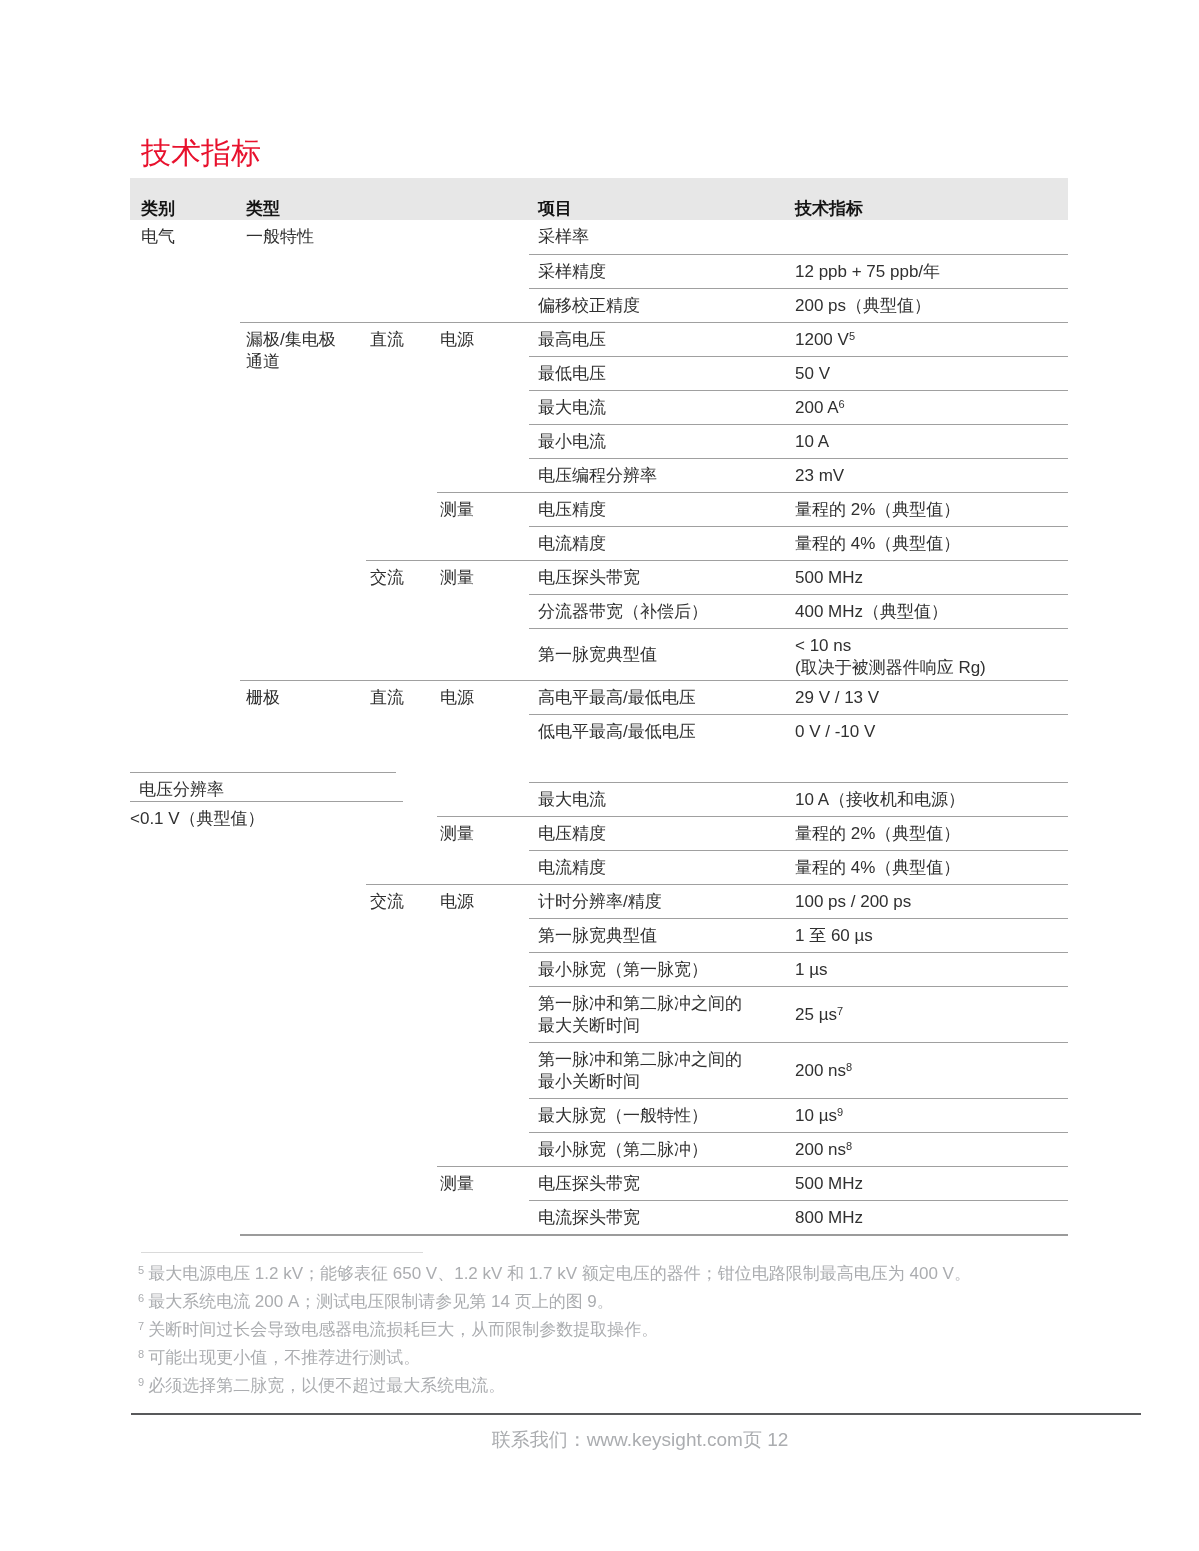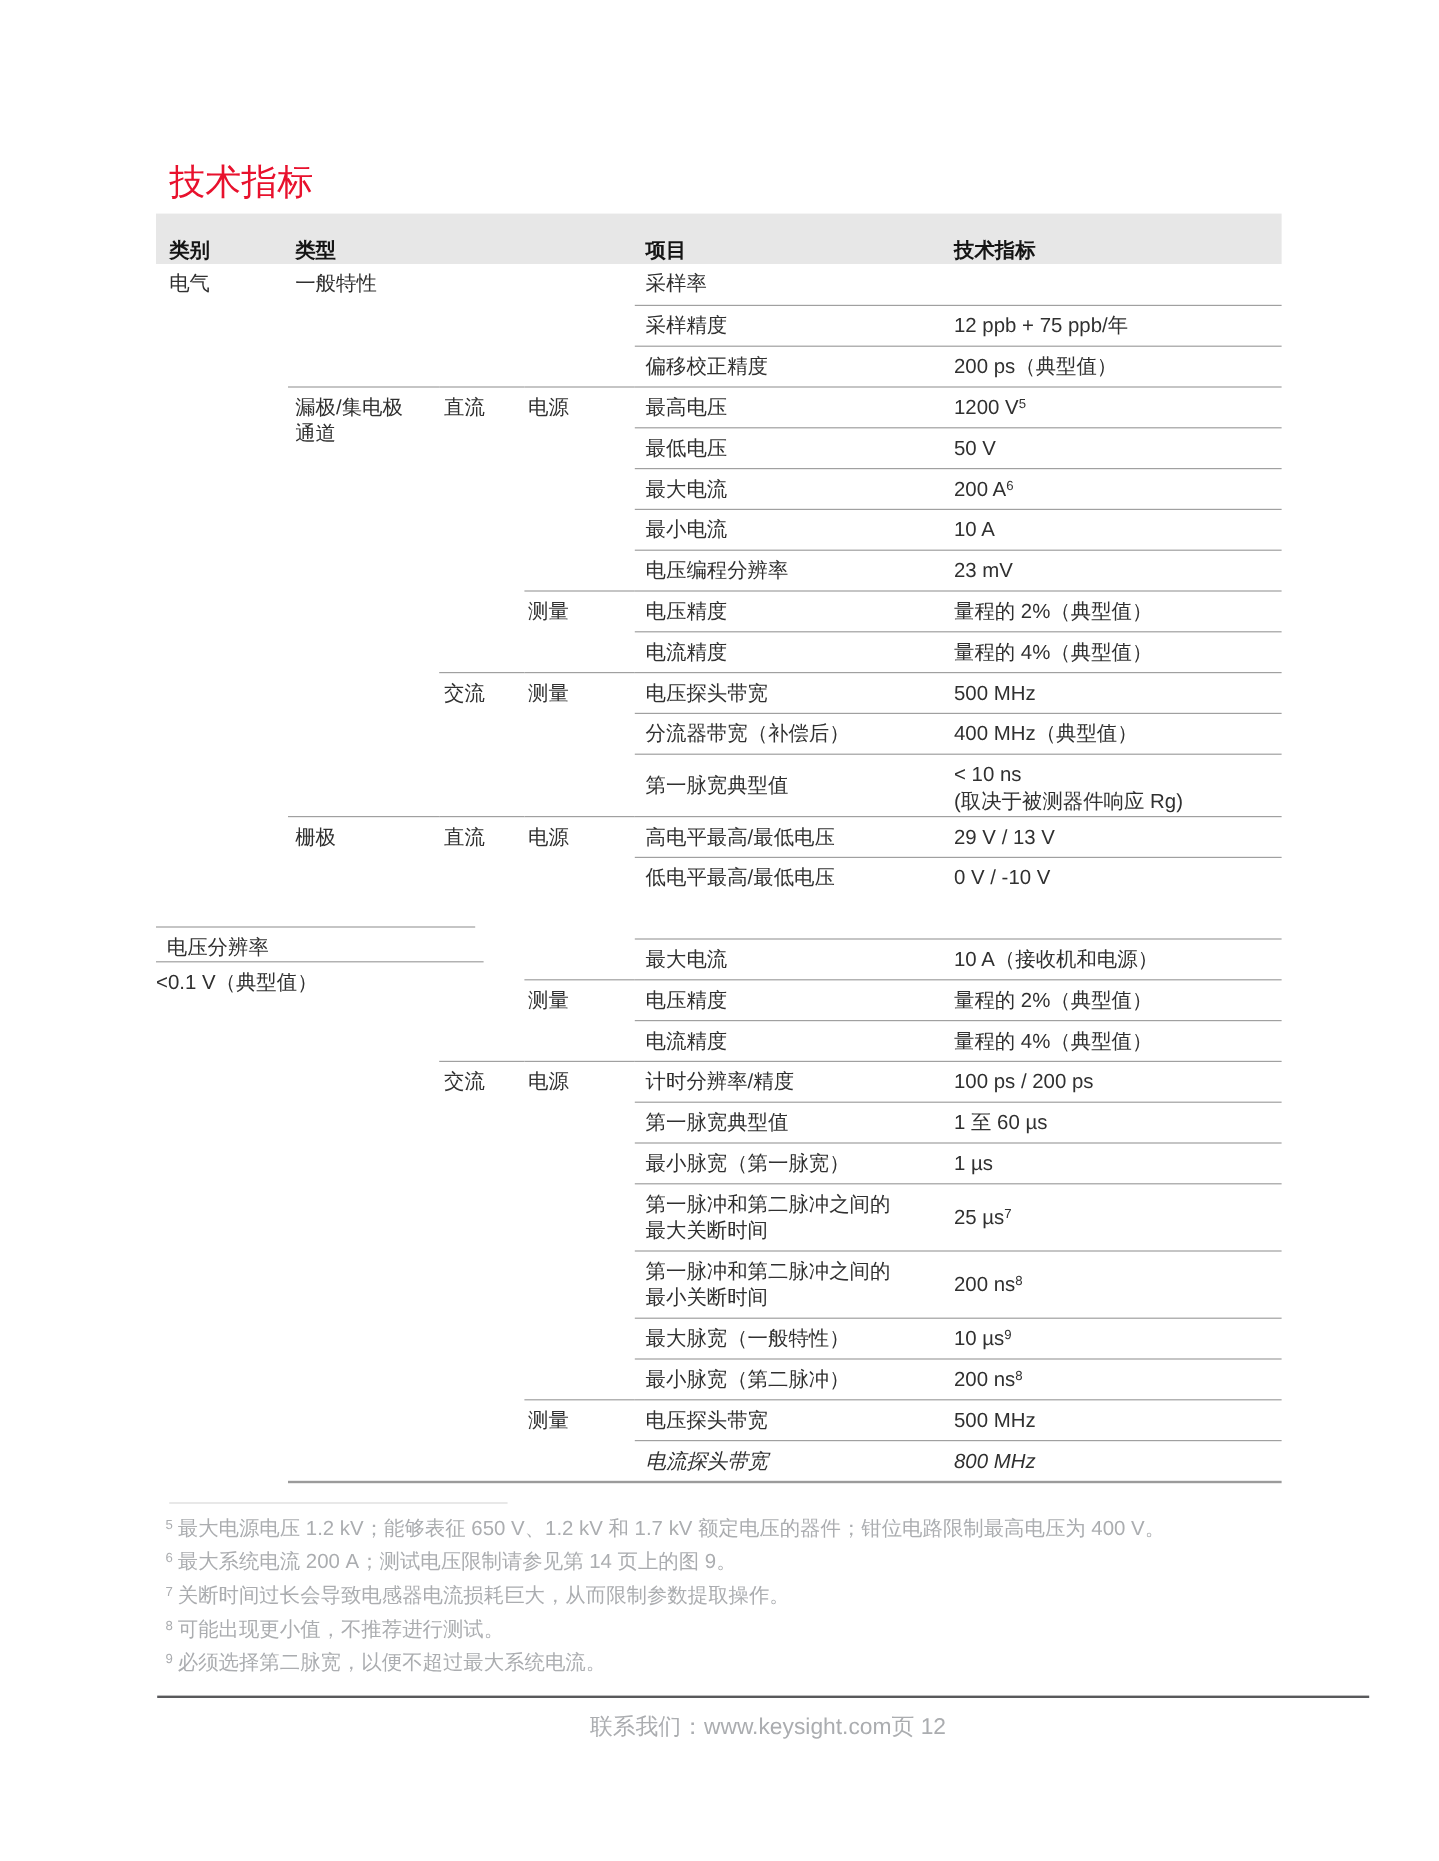--- a/index.html
+++ b/index.html
@@ -401,21 +401,21 @@
           <div class="cell c4 bt">
             <div>测量</div>
           </div>
           <div class="cell c5 bt">
             <div>电压探头带宽</div>
           </div>
           <div class="cell c6 bt">
             <div>500 MHz</div>
           </div>
         </div>
-        <div class="trow" style="height: 34px; font-style: italic;">
+        <div class="trow" style="height: 34px;">
           <div class="cell c1"></div>
           <div class="cell c2"></div>
           <div class="cell c3"></div>
           <div class="cell c4"></div>
           <div class="cell c5 bt">
             <div>电流探头带宽</div>
           </div>
           <div class="cell c6 bt">
             <div>800 MHz</div>
           </div>

